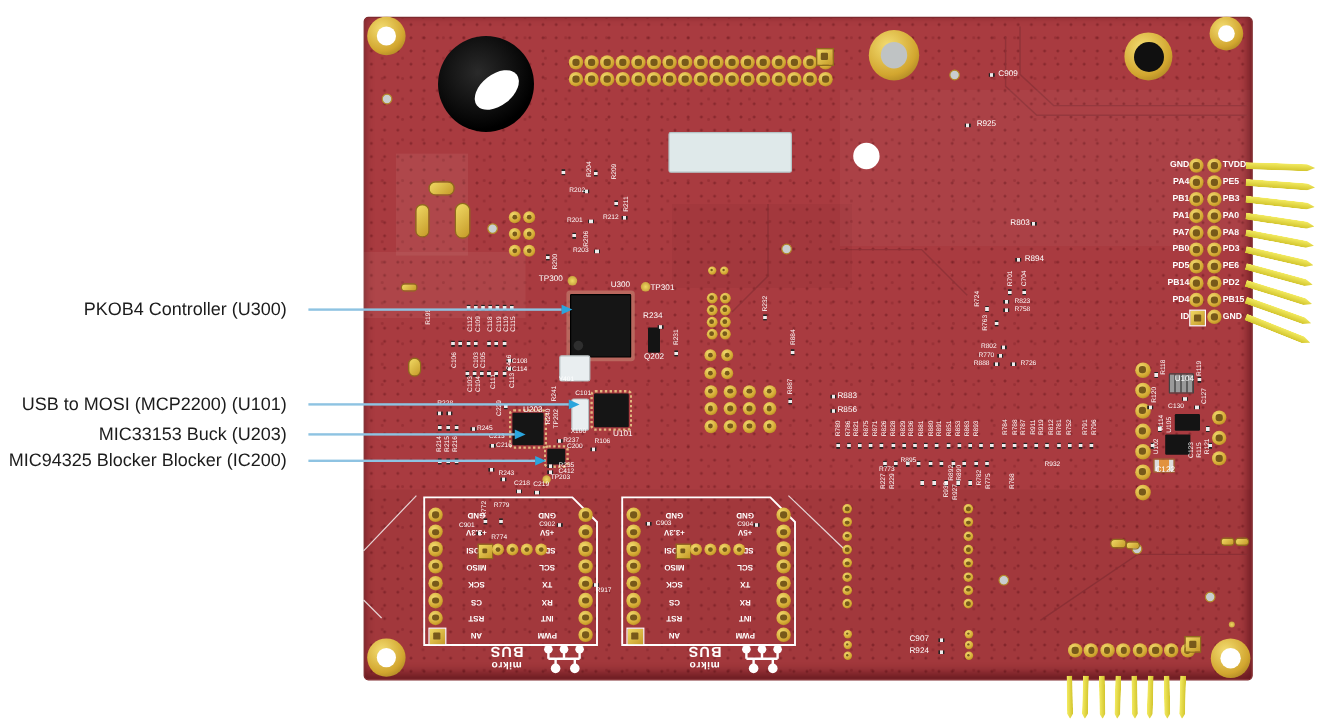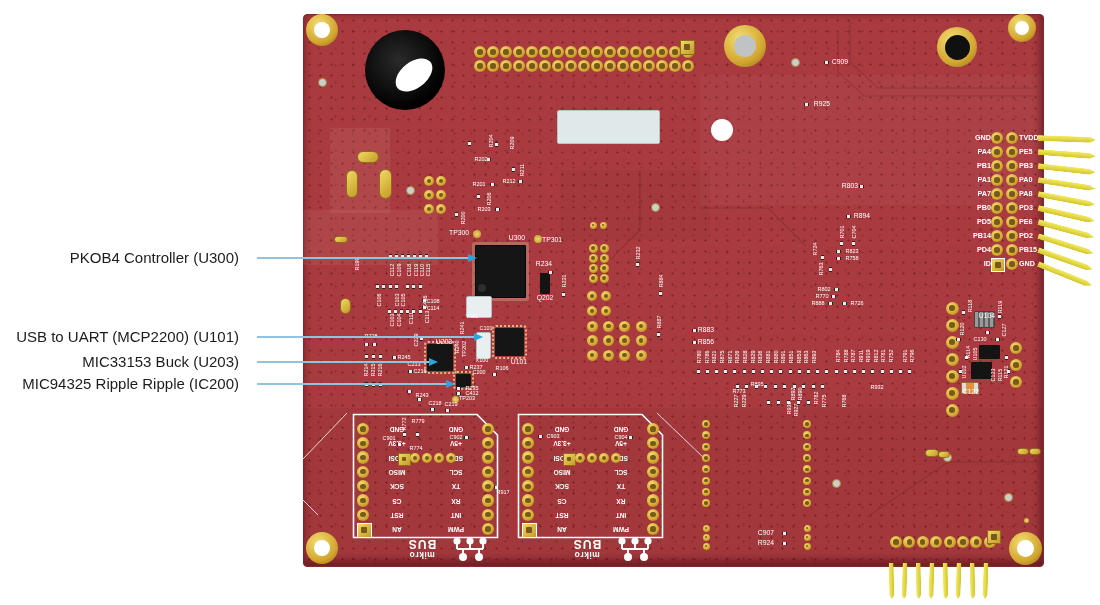--- a/index.html
+++ b/index.html
@@ -1006,23 +1006,23 @@
       <div class="abs lbl" style="left: 389px; top: 438px;">C901</div>
       <div class="abs lbl" style="left: 416px; top: 448px;">R774</div>
       <div class="abs lbl" style="left: 456px; top: 437px;">C902</div>
       <div class="abs lbl" style="left: 553px; top: 436px;">C903</div>
       <div class="abs lbl" style="left: 621px; top: 437px;">C904</div>
     </div>
   <div id="callout-layer" class="abs" style="left:0;top:0;">
       <div class="abs callout-text" style="left: 239px; top: 258px; color: rgb(28, 28, 28);">PKOB4 Controller (U300)</div>
       <div class="abs callout-line" style="left: 257px; top: 258px; width: 211px; background: rgb(142, 195, 226);"></div>
       <div class="abs callout-arrow" style="left: 468px; top: 258px; border-left: 9px solid rgb(42, 165, 221);"></div>
-      <div class="abs callout-text" style="left: 239px; top: 337px; color: rgb(28, 28, 28);">USB to UART (MCP2200) (U101)</div>
+      <div class="abs callout-text" style="left: 239px; top: 337px; color: rgb(28, 28, 28);">USB to MOSI (MCP2200) (U101)</div>
       <div class="abs callout-line" style="left: 257px; top: 337px; width: 217px; background: rgb(142, 195, 226);"></div>
       <div class="abs callout-arrow" style="left: 474px; top: 337px; border-left: 9px solid rgb(42, 165, 221);"></div>
       <div class="abs callout-text" style="left: 239px; top: 362px; color: rgb(28, 28, 28);">MIC33153 Buck (U203)</div>
       <div class="abs callout-line" style="left: 257px; top: 362px; width: 172px; background: rgb(142, 195, 226);"></div>
       <div class="abs callout-arrow" style="left: 429px; top: 362px; border-left: 9px solid rgb(42, 165, 221);"></div>
-      <div class="abs callout-text" style="left: 239px; top: 384px; color: rgb(28, 28, 28);">MIC94325 Ripple Ripple (IC200)</div>
+      <div class="abs callout-text" style="left: 239px; top: 384px; color: rgb(28, 28, 28);">MIC94325 Blocker Blocker (IC200)</div>
       <div class="abs callout-line" style="left: 257px; top: 384px; width: 189px; background: rgb(142, 195, 226);"></div>
       <div class="abs callout-arrow" style="left: 446px; top: 384px; border-left: 9px solid rgb(42, 165, 221);"></div>
     </div>
 </div>
 
 </body></html>

